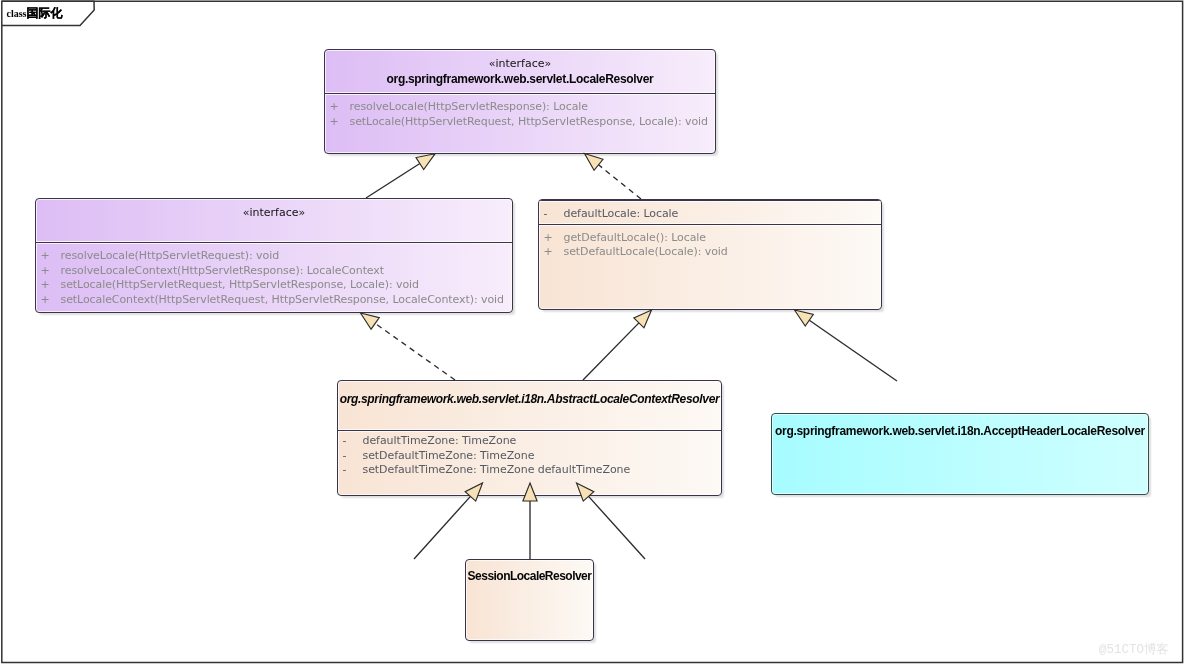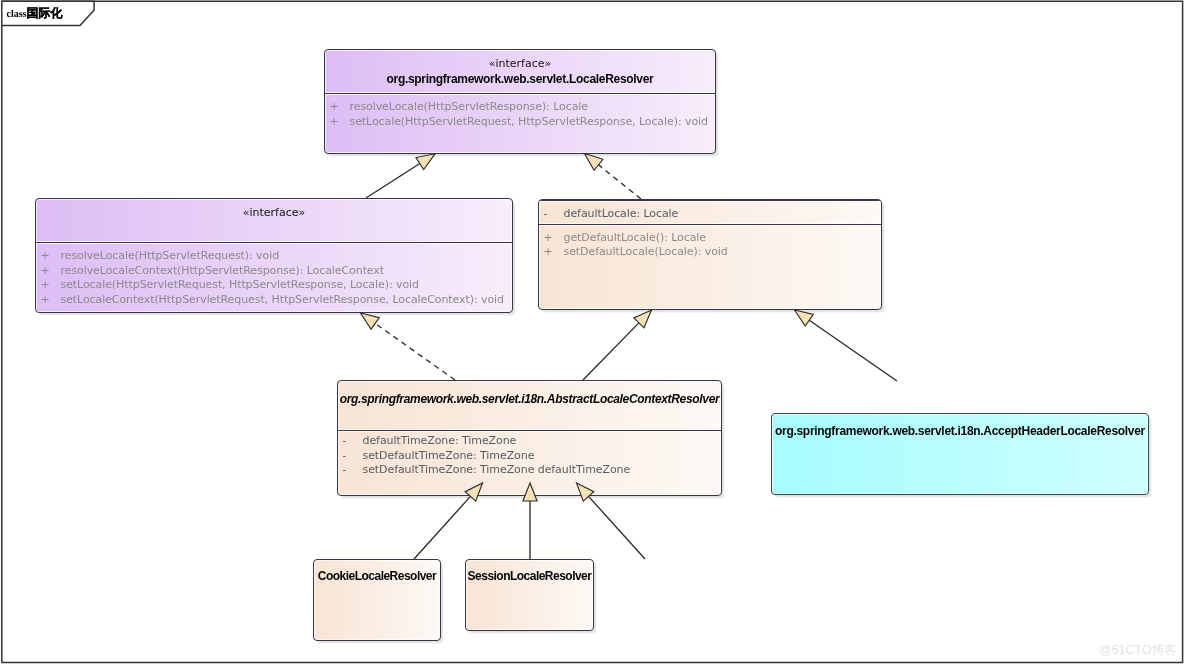--- a/index.html
+++ b/index.html
@@ -32,21 +32,21 @@
   .nm.short{letter-spacing:-0.52px;}
   .sep{height:0;border-top:1px solid #3b3347;
        box-shadow:0 -1px 0 rgba(255,255,255,0.78), 0 1px 0 rgba(255,255,255,0.78);}
   .row{display:flex;font-size:11px;line-height:14.5px;color:#808080;white-space:nowrap;padding-left:0px;
        letter-spacing:-0.08px;}
   .vis{width:24.5px;flex:none;text-align:left;padding-left:4.6px;box-sizing:border-box;
        letter-spacing:0;}
   .mtxt{flex:1;}
 
   .watermark{position:absolute;left:1099px;top:643px;font-size:12.5px;line-height:14px;color:#e3e3e3;
-             white-space:nowrap;font-family:Liberation Sans, sans-serif;}
+             white-space:nowrap;font-family:Liberation Mono, monospace;}
 
   
   .ifc-box{background:linear-gradient(to right,#DDBDF5 0%,#F7EDFB 100%);}
   .abs-box{background:linear-gradient(to right,#F8E4D4 0%,#FDF9F5 100%);}
   .con-box{background:linear-gradient(to right,#F8E4D4 0%,#FDF9F5 100%);}
   .hl-box{background:linear-gradient(to right,#A6FCFF 0%,#CFFFFF 100%);border-color:#2f4f4f;}
   .row.fld{color:#555a62;}
   .row.meth{color:#8b8b8b;}
 </style>
 </head>
@@ -181,27 +181,22 @@
       </div>
     </div>
   </div>
 
   <div class="cls hl-box" id="box-accept-header-locale-resolver" style="left:771px;top:381px;width:378px;height:82px;margin-top:32px;">
     <div class="hdr" style="padding-top:9px;">
       <div class="nm">org.springframework.web.servlet.i18n.AcceptHeaderLocaleResolver</div>
     </div>
   </div>
 
-  <div class="cls con-box" id="box-cookie-locale-resolver" style="left:313px;top:559px;width:128px;height:82px;">
-    <div class="hdr" style="padding-top:8px;">
-      <div class="nm short">CookieLocaleResolver</div>
-    </div>
-  </div>
-
-  <div class="cls con-box" id="box-session-locale-resolver" style="left:465px;top:559px;width:129px;height:72px;">
+
+  <div class="cls con-box" id="box-session-locale-resolver" style="left:465px;top:559px;width:129px;height:82px;">
     <div class="hdr" style="padding-top:8px;">
       <div class="nm short">SessionLocaleResolver</div>
     </div>
   </div>
 
 
   <div class="watermark">@51CTO博客</div>
 </div>
 
 </body></html>

